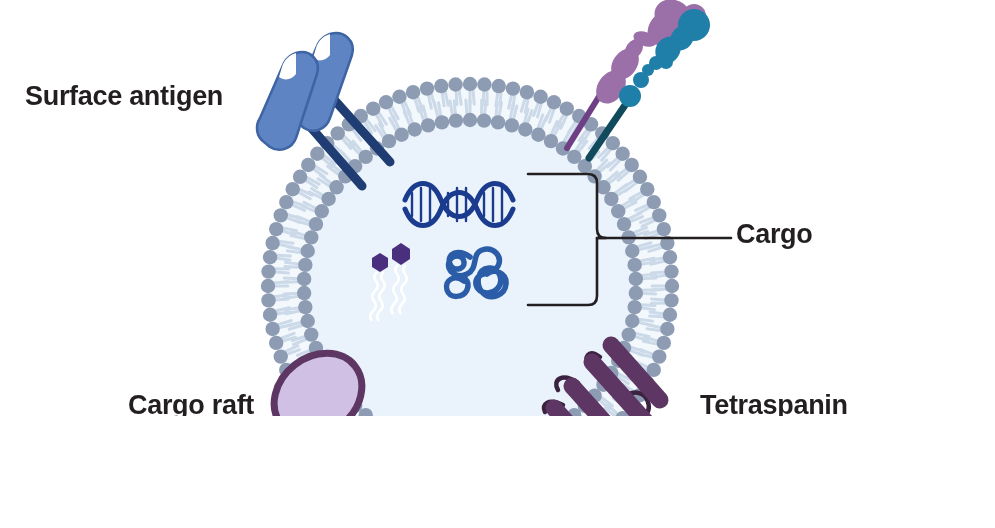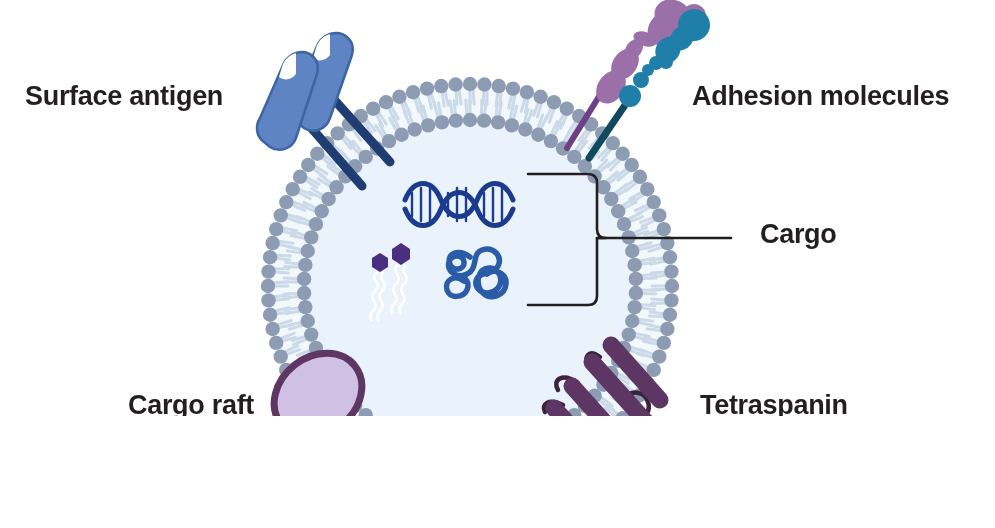--- a/index.html
+++ b/index.html
@@ -30,21 +30,21 @@
     font-family: "Liberation Sans", sans-serif;
     font-weight: bold;
     font-size: 27px;
     color: #231f20;
     letter-spacing: -0.3px;
     white-space: nowrap;
     line-height: 1;
   }
   #label-surface-antigen { left: 25px;  top: 83px; }
   #label-adhesion        { left: 692px; top: 83px; }
-  #label-cargo           { left: 736px; top: 221px; margin-left: 24px; }
+  #label-cargo           { left: 736px; top: 221px; }
   #label-lipid-raft      { left: 128px; top: 392px; }
   #label-tetraspanin     { left: 700px; top: 392px; }
 </style>
 </head>
 <body>
 
 <div id="stage">
 
   <svg id="diagram-svg" viewBox="0 0 995 528">
     <defs>
@@ -650,18 +650,17 @@
     </g>
 
     <g fill="none" stroke="#231f20" stroke-width="2.6" stroke-linecap="round" stroke-linejoin="round">
       <path d="M 528 174 L 588 174 Q 597 174 597 183 L 597 229 Q 597 238 606 238
                L 597 238 Q 597 238 597 247 L 597 296 Q 597 305 588 305 L 528 305"></path>
       <line x1="597" y1="238" x2="731" y2="238"></line>
     </g>
   </svg>
 
   <div class="diagram-label" id="label-surface-antigen">Surface antigen</div>
-  <div class="diagram-label" id="label-adhesion">Adhesion molecules</div>
   <div class="diagram-label" id="label-cargo">Cargo</div>
   <div class="diagram-label" id="label-lipid-raft">Cargo raft</div>
   <div class="diagram-label" id="label-tetraspanin">Tetraspanin</div>
 
 </div>
 
 </body></html>

